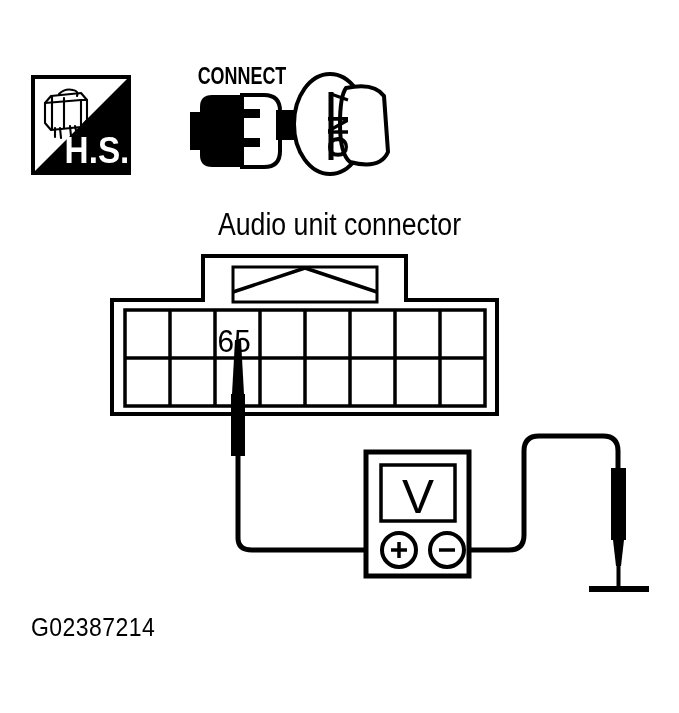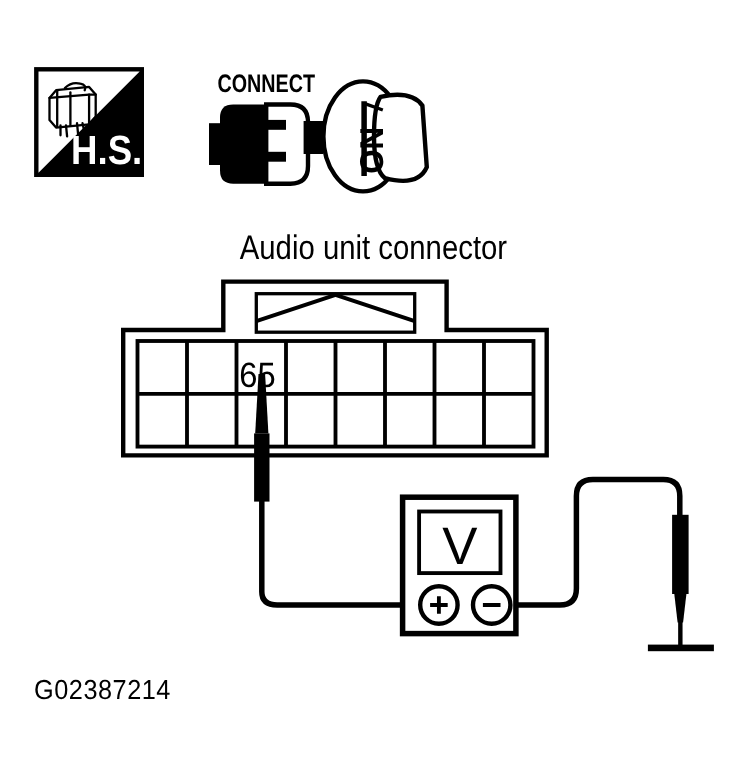--- a/index.html
+++ b/index.html
@@ -24,21 +24,21 @@
   #icon-row {
     position: absolute;
     left: 0;
     top: 0;
     width: 679px;
     height: 200px;
   }
   #hs-badge {
     position: absolute;
     left: 31px;
-    top: 61px;
+    top: 75px;
     width: 100px;
     height: 100px;
   }
   #connect-badge {
     position: absolute;
     left: 188px;
     top: 62px;
     width: 108px;
     height: 110px;
   }

